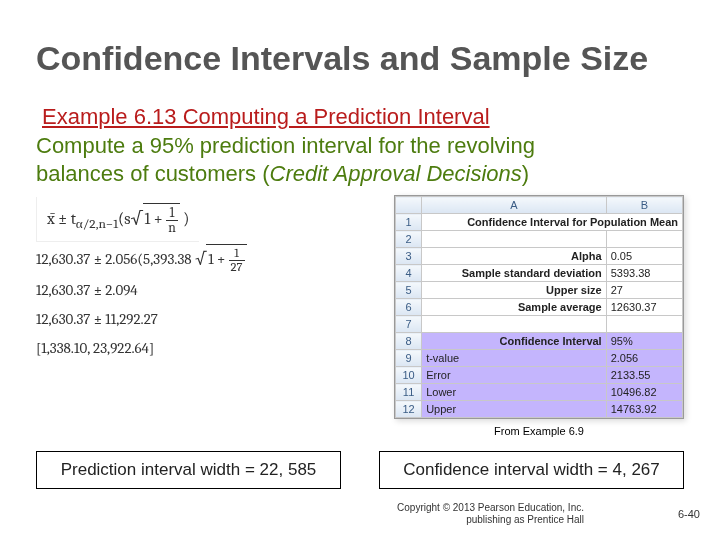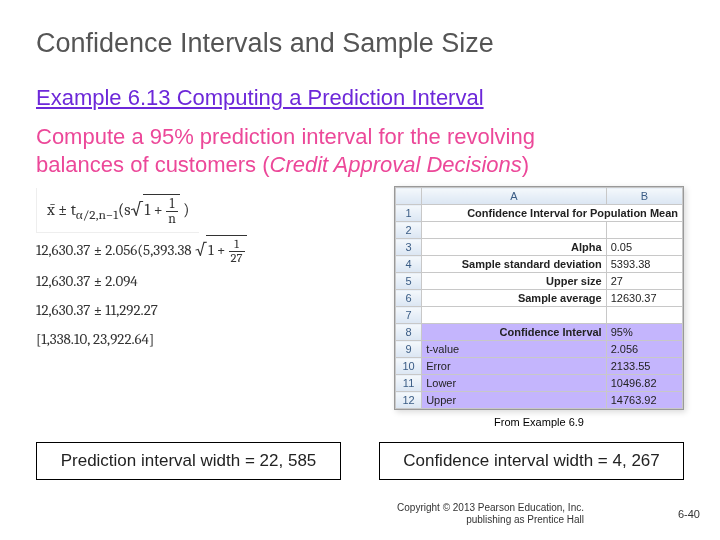--- a/index.html
+++ b/index.html
@@ -14,35 +14,37 @@
     overflow: hidden;
   }
   .slide {
     width: 720px;
     height: 540px;
     position: relative;
     box-sizing: border-box;
     padding: 28px 36px 0 36px;
   }
   .title {
-    font-size: 27px;
-    font-weight: normal;
+    font-size: 34px;
+    font-weight: bold;
     color: #555;
     margin-bottom: 26px;
+    margin-top: 11px;
   }
   .example-link {
     font-size: 22px;
     text-decoration: underline;
-    color: #6d28d9;
+    color: #b91c1c;
+    margin-left: 6px;
   }
   .body-text {
     font-size: 22px;
-    color: #ec4899;
+    color: #4d7c0f;
     line-height: 1.25;
-    margin-top: 12px;
+    margin-top: 2px;
   }
   .italic { font-style: italic; }
   .content-row {
     display: flex;
     margin-top: 8px;
     gap: 10px;
     align-items: flex-start;
   }
   .math-col {
     flex: 1.05;

